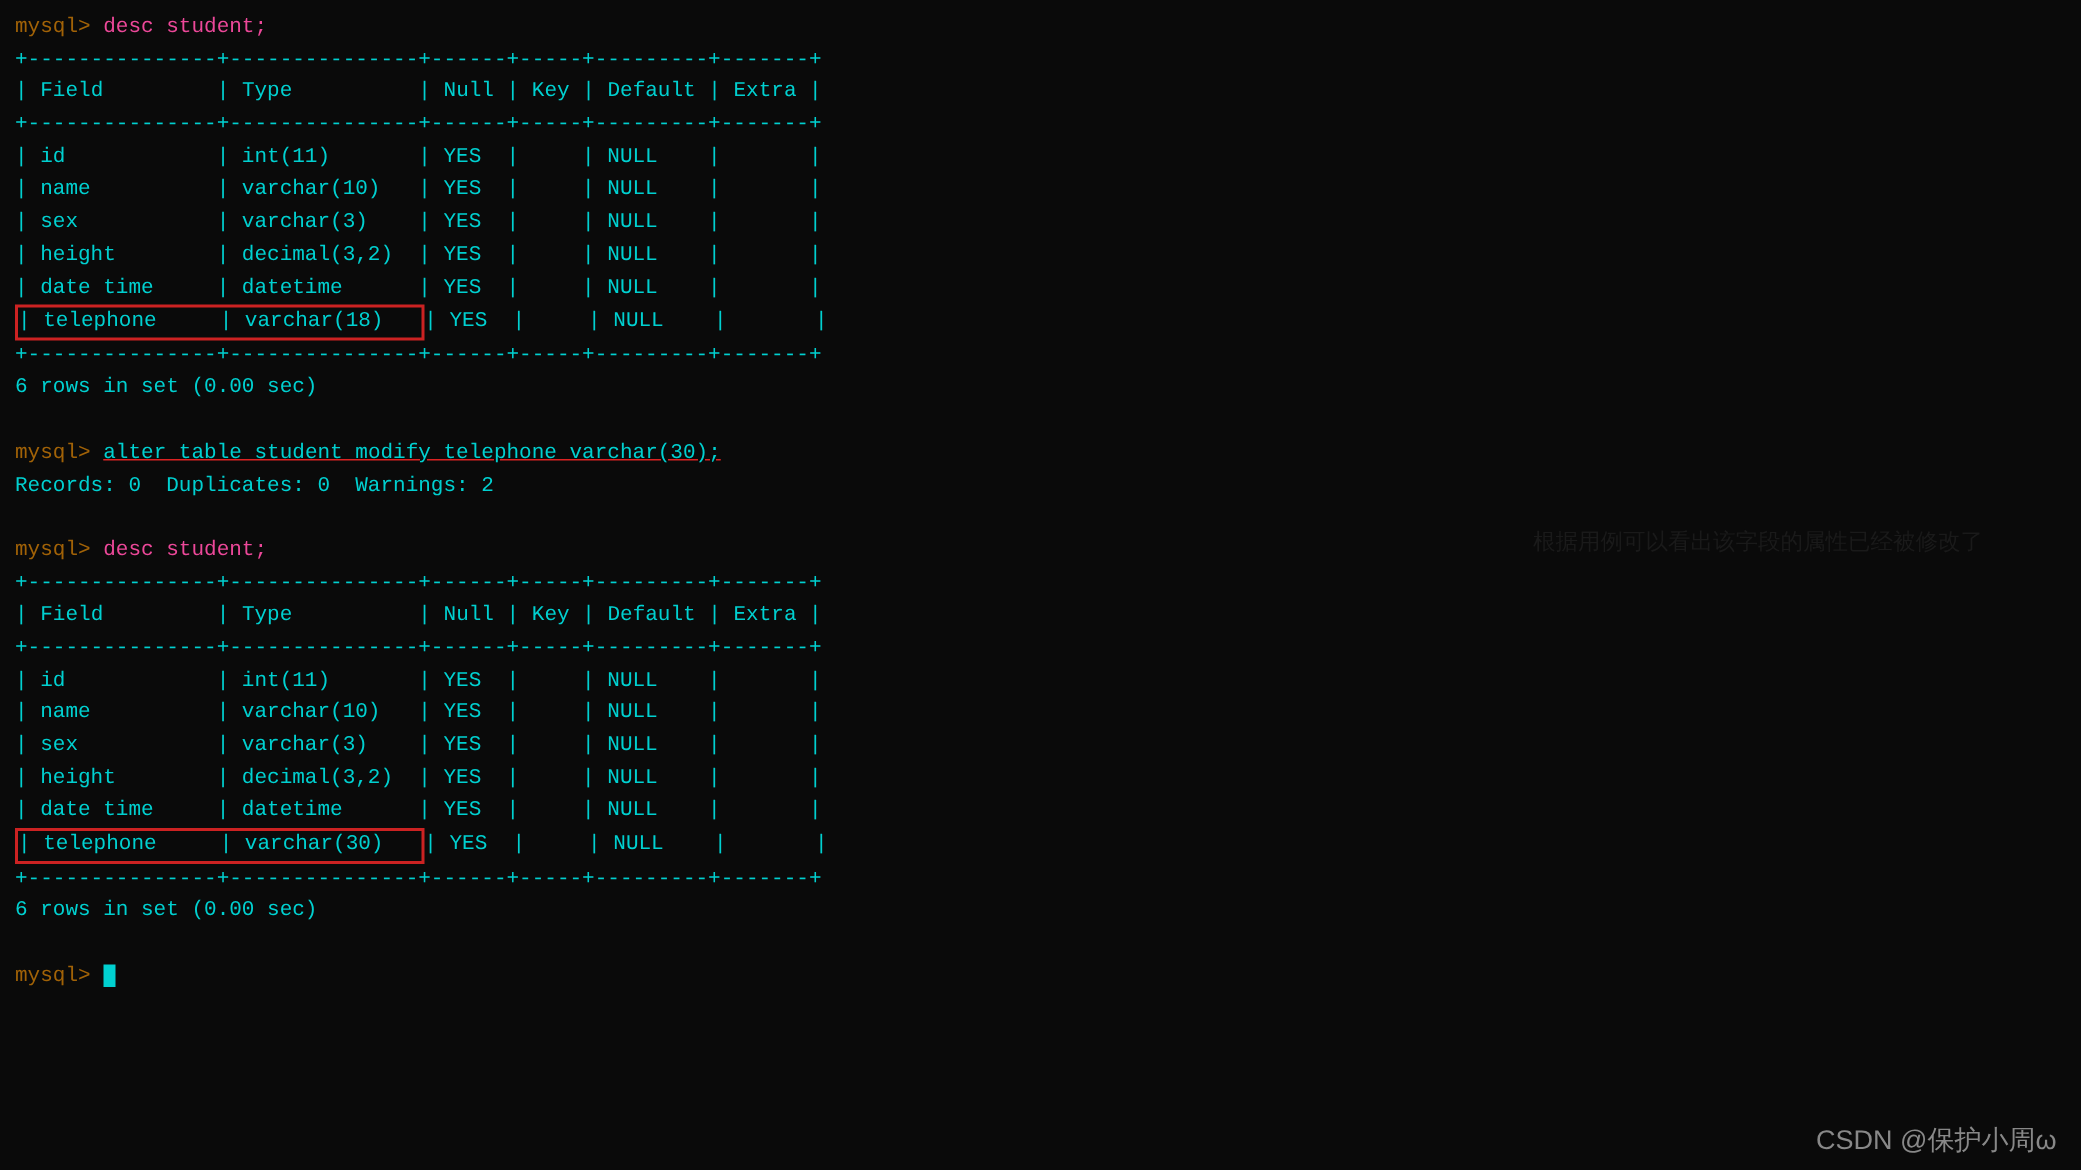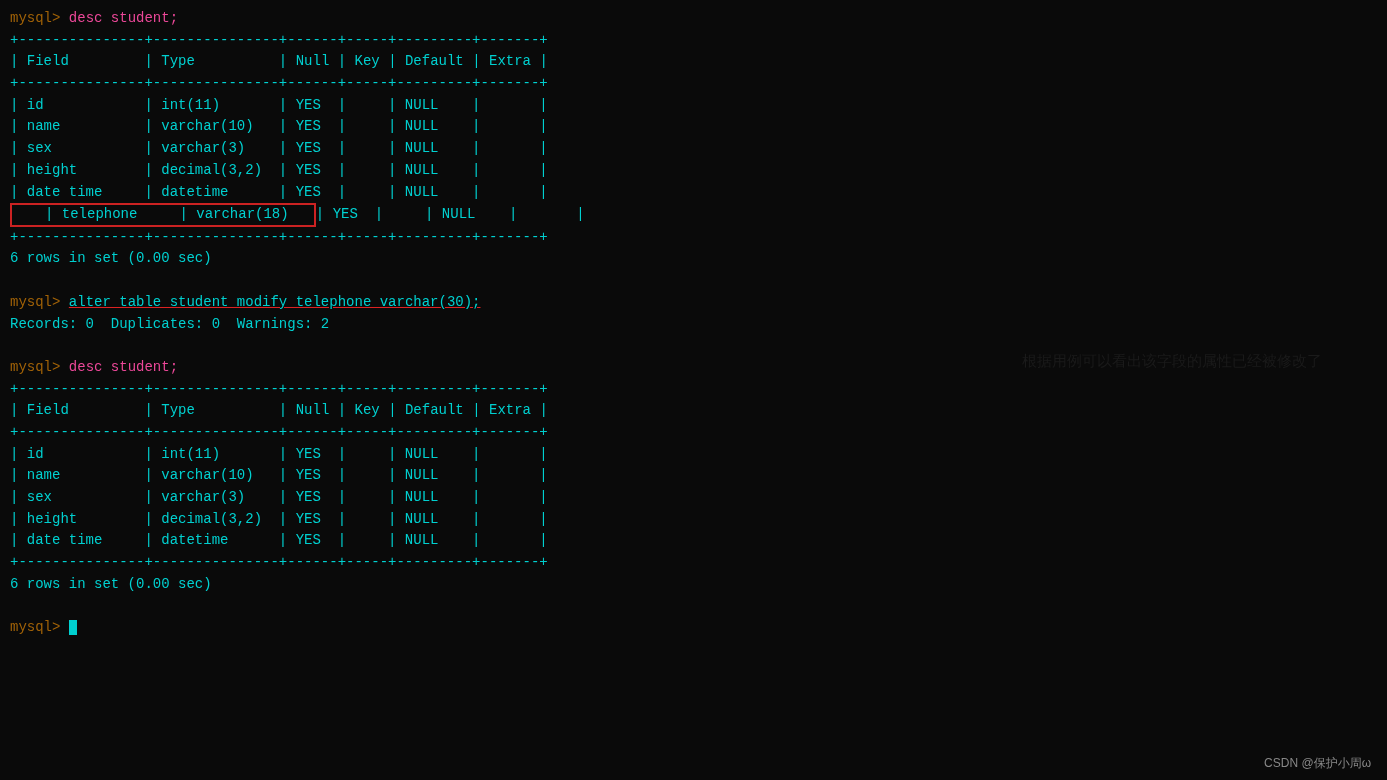--- a/index.html
+++ b/index.html
@@ -32,42 +32,42 @@
       white-space: pre;
       display: block;
       line-height: 1.55;
     }
     .watermark {
       position: absolute;
       bottom: 8px;
       right: 16px;
       color: #888888;
       font-family: 'SimHei', 'Microsoft YaHei', sans-serif;
-      font-size: 12px;
+      font-size: 18px;
     }
     .section {
       margin-bottom: 0;
     }
   </style>
 </head>
 <body>
 
 <div class="terminal">
 
   <div class="section">
     <span class="line"><span class="prompt">mysql&gt;</span> <span class="command">desc student;</span></span>
     <span class="line table-line">+---------------+---------------+------+-----+---------+-------+</span>
     <span class="line table-line">| <span style="color:#00d0d0">Field</span>         | <span style="color:#00d0d0">Type</span>          | <span style="color:#00d0d0">Null</span> | <span style="color:#00d0d0">Key</span> | <span style="color:#00d0d0">Default</span> | <span style="color:#00d0d0">Extra</span> |</span>
     <span class="line table-line">+---------------+---------------+------+-----+---------+-------+</span>
     <span class="line table-line">| id            | int(11)       | YES  |     | NULL    |       |</span>
     <span class="line table-line">| name          | varchar(10)   | YES  |     | NULL    |       |</span>
     <span class="line table-line">| sex           | varchar(3)    | YES  |     | NULL    |       |</span>
     <span class="line table-line">| height        | decimal(3,2)  | YES  |     | NULL    |       |</span>
     <span class="line table-line">| date time     | datetime      | YES  |     | NULL    |       |</span>
-    <span class="line" style="white-space:pre; display:block;"><span style="border: 2px solid #cc2222; display:inline-block; line-height:1.4;padding-left:33px;">| telephone     | varchar(18)   </span>| YES  |     | NULL    |       |</span>
+    <span class="line" style="white-space:pre; display:block;"><span style="border: 2px solid #cc2222; display:inline-block; line-height:1.4;">| telephone     | varchar(18)   </span>| YES  |     | NULL    |       |</span>
     <span class="line table-line">+---------------+---------------+------+-----+---------+-------+</span>
     <span class="line" style="white-space:pre; display:block;">6 rows in set (0.00 sec)</span>
   </div>
 
   <span class="line" style="display:block;">&nbsp;</span>
 
   <div class="section" style="position:relative;">
     <span class="line" style="white-space:pre; display:block;"><span class="prompt">mysql&gt;</span> <span style="text-decoration: underline; text-decoration-color: #dd2222;">alter table student modify telephone varchar(30);</span></span>
     <span class="line" style="white-space:pre; display:block;">Records: 0  Duplicates: 0  Warnings: 2</span>
 
@@ -78,20 +78,21 @@
   <div class="section">
     <span class="line" style="white-space:pre; display:block;"><span class="prompt">mysql&gt;</span> <span class="command">desc student;</span></span>
     <span class="line table-line">+---------------+---------------+------+-----+---------+-------+</span>
     <span class="line table-line">| <span style="color:#00d0d0">Field</span>         | <span style="color:#00d0d0">Type</span>          | <span style="color:#00d0d0">Null</span> | <span style="color:#00d0d0">Key</span> | <span style="color:#00d0d0">Default</span> | <span style="color:#00d0d0">Extra</span> |</span>
     <span class="line table-line">+---------------+---------------+------+-----+---------+-------+</span>
     <span class="line table-line">| id            | int(11)       | YES  |     | NULL    |       |</span>
     <span class="line table-line">| name          | varchar(10)   | YES  |     | NULL    |       |</span>
     <span class="line table-line">| sex           | varchar(3)    | YES  |     | NULL    |       |</span>
     <span class="line table-line">| height        | decimal(3,2)  | YES  |     | NULL    |       |</span>
     <span class="line table-line">| date time     | datetime      | YES  |     | NULL    |       |</span>
+    <span class="line" style="white-space:pre; display:block;"><span style="border: 2px solid #cc2222; display:inline-block; line-height:1.4;">| telephone     | varchar(30)   </span>| YES  |     | NULL    |       |</span>
     <span class="line table-line">+---------------+---------------+------+-----+---------+-------+</span>
     <span class="line" style="white-space:pre; display:block;">6 rows in set (0.00 sec)</span>
   </div>
 
   <span class="line" style="display:block;">&nbsp;</span>
 
   <span class="line" style="white-space:pre; display:block;"><span class="prompt">mysql&gt;</span> <span style="display:inline-block; width:8px; height:15px; background:#00d0d0; vertical-align:middle;"></span></span>
 </div>
 
 <div style="position:absolute; top:352px; right:65px; color:#1a1a1a; font-family:'Microsoft YaHei','SimHei',sans-serif; font-size:15px; background:transparent; white-space:nowrap;">根据用例可以看出该字段的属性已经被修改了</div>

